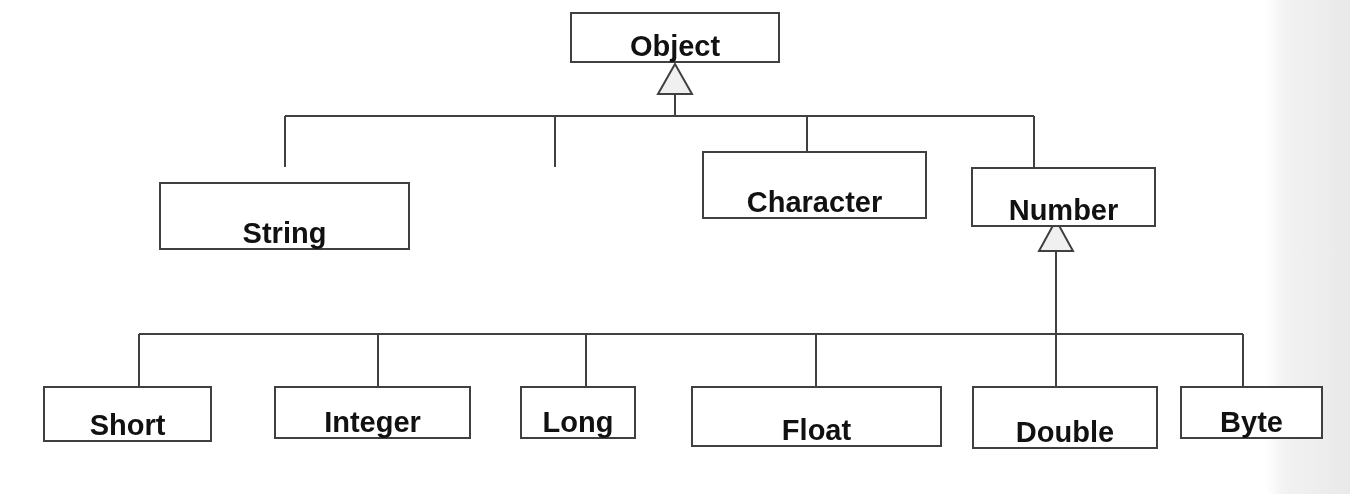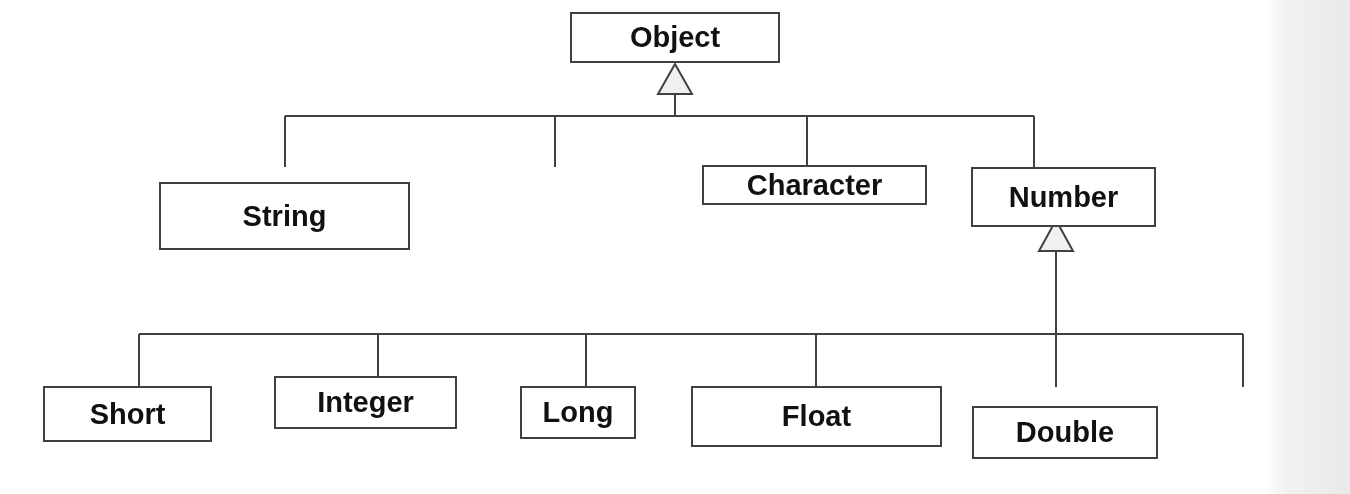--- a/index.html
+++ b/index.html
@@ -43,21 +43,21 @@
     stroke: var(--line, #404040);
     stroke-width: 2;
     stroke-linejoin: miter;
   }
   .box {
     position: absolute;
     box-sizing: border-box;
     background: var(--box-fill, #ffffff);
     border: 2px solid var(--box-border, #404040);
     display: flex;
-    align-items: center;
+    align-items: flex-end;
     justify-content: center;
   }
   .lbl {
     font-size: 29px;
     font-weight: bold;
     color: var(--text, #111111);
     letter-spacing: 0px;
     white-space: nowrap;
     line-height: 1;
   }
@@ -78,36 +78,39 @@
     <polygon class="tri" points="1056,220 1039,251 1073,251"></polygon>
   </svg>
 
   <div class="box" style="left:570px; top:12px; width:210px; height:51px">
     <span class="lbl">Object</span>
   </div>
 
   <div class="box" style="left:159px; top:182px; width:251px; height:68px">
     <span class="lbl">String</span>
   </div>
-  <div class="box" style="left:702px; top:165px; width:225px; height:40px">
+  <div class="box" style="left:702px; top:151px; width:225px; height:68px">
     <span class="lbl">Character</span>
   </div>
   <div class="box" style="left:971px; top:167px; width:185px; height:60px">
     <span class="lbl">Number</span>
   </div>
 
   <div class="box" style="left:43px; top:386px; width:169px; height:56px">
     <span class="lbl">Short</span>
   </div>
-  <div class="box" style="left:274px; top:376px; width:183px; height:53px">
+  <div class="box" style="left:274px; top:386px; width:197px; height:53px">
     <span class="lbl">Integer</span>
   </div>
   <div class="box" style="left:520px; top:386px; width:116px; height:53px">
     <span class="lbl">Long</span>
   </div>
   <div class="box" style="left:691px; top:386px; width:251px; height:61px">
     <span class="lbl">Float</span>
   </div>
-  <div class="box" style="left:972px; top:406px; width:186px; height:53px">
+  <div class="box" style="left:972px; top:386px; width:186px; height:63px">
     <span class="lbl">Double</span>
+  </div>
+  <div class="box" style="left:1180px; top:386px; width:143px; height:53px">
+    <span class="lbl">Byte</span>
   </div>
 
 </div>
 
 </body></html>

